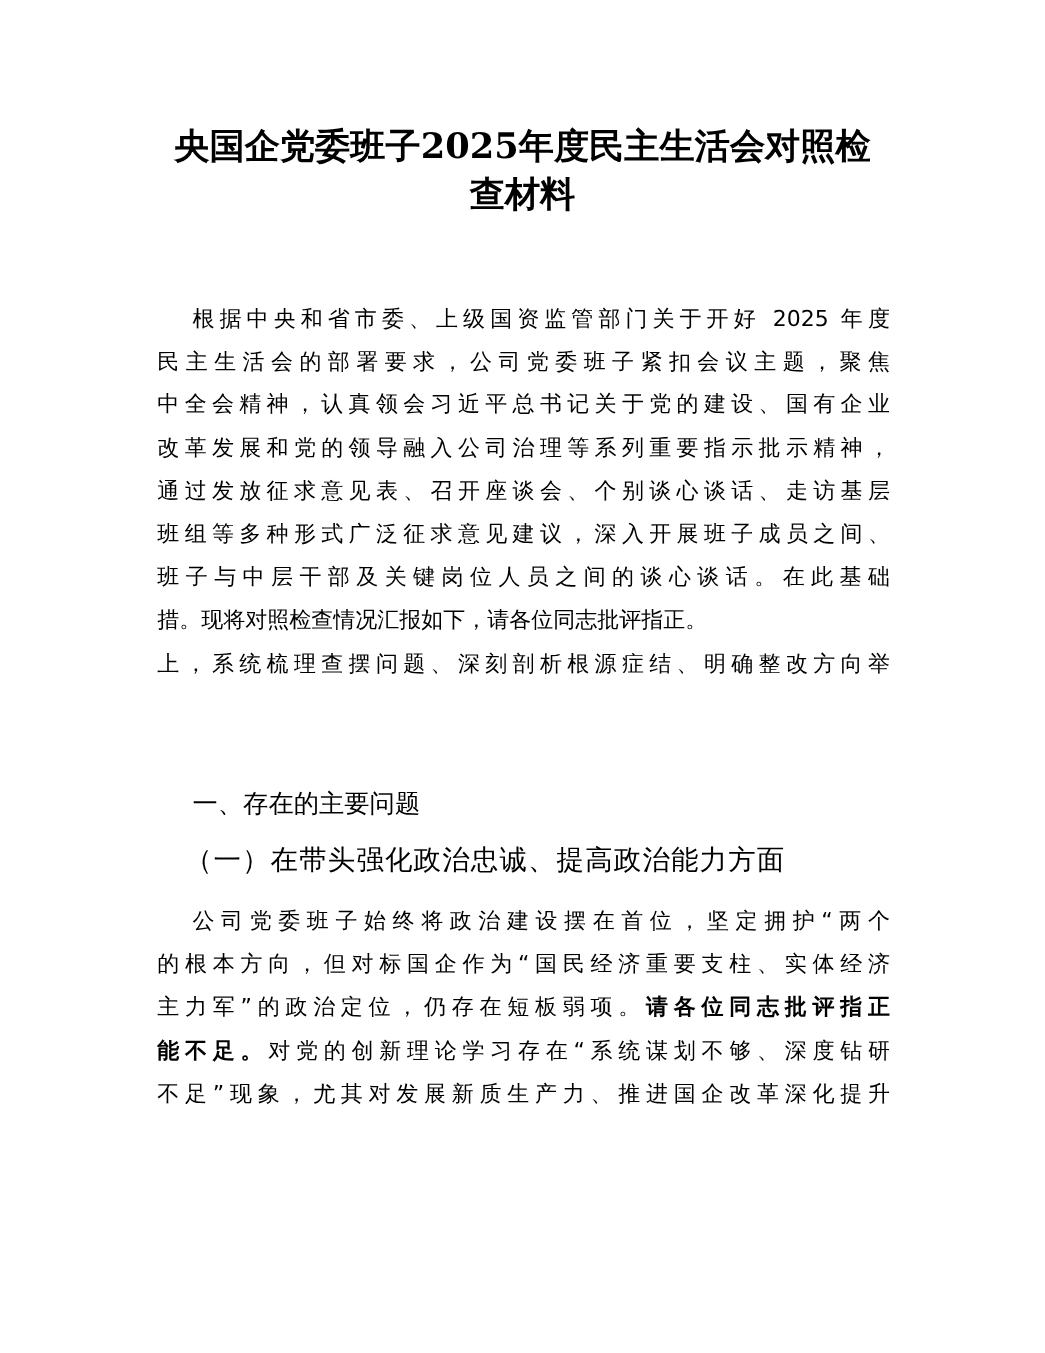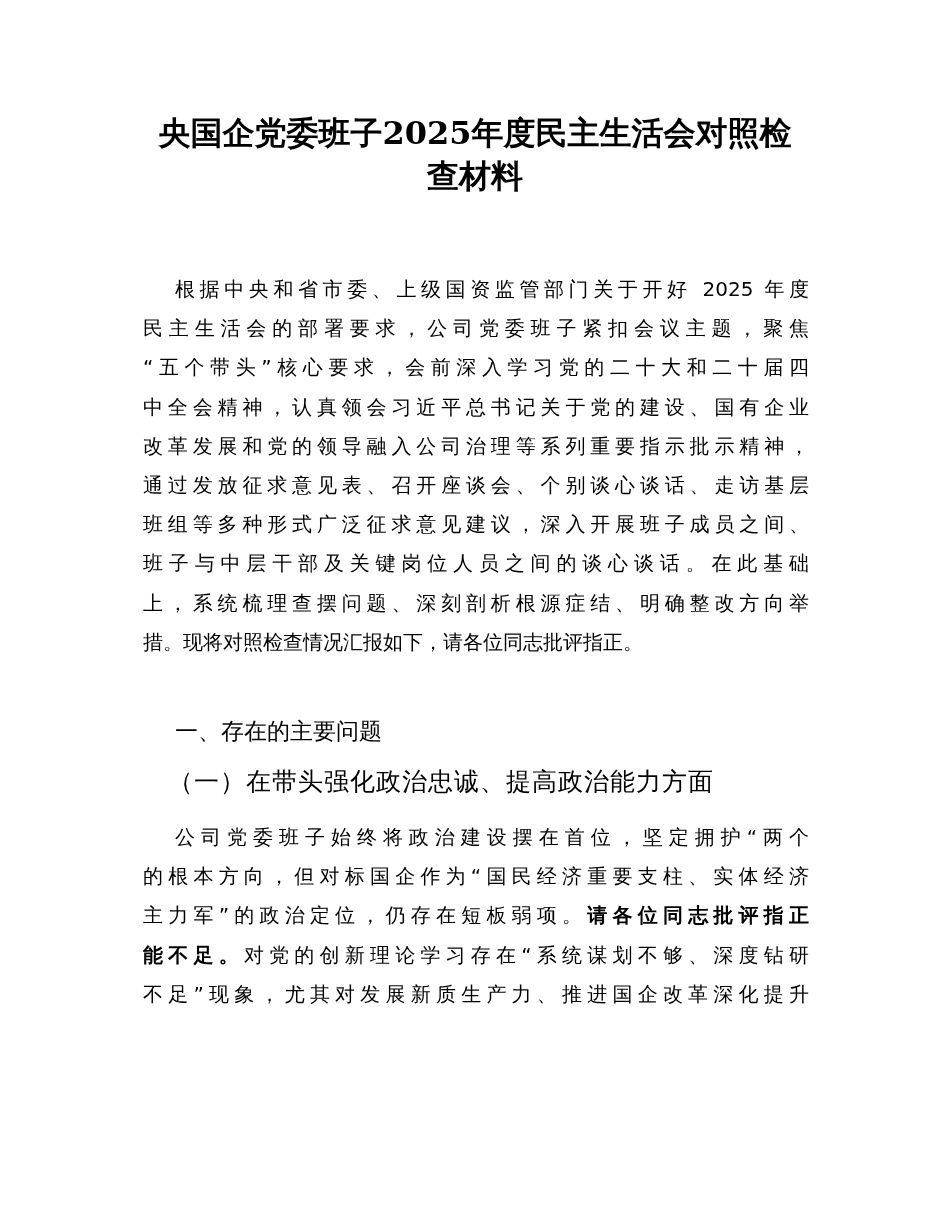--- a/index.html
+++ b/index.html
@@ -93,28 +93,27 @@
 <div class="page">
 
   <div class="title">
     <span class="title-line">央国企党委班子2025年度民主生活会对照检</span>
     <span class="title-line">查材料</span>
   </div>
 
   <div class="body-text" id="para1">
     <span class="line indent">根据中央和省市委、上级国资监管部门关于开好 2025 年度</span>
     <span class="line">民主生活会的部署要求，公司党委班子紧扣会议主题，聚焦</span>
-    <span class="line">“五个带头”核心要求，会前深入学习党的二十大和二十届四</span>
     <span class="line">中全会精神，认真领会习近平总书记关于党的建设、国有企业</span>
     <span class="line">改革发展和党的领导融入公司治理等系列重要指示批示精神，</span>
     <span class="line">通过发放征求意见表、召开座谈会、个别谈心谈话、走访基层</span>
     <span class="line">班组等多种形式广泛征求意见建议，深入开展班子成员之间、</span>
     <span class="line">班子与中层干部及关键岗位人员之间的谈心谈话。在此基础</span>
+    <span class="line last">措。现将对照检查情况汇报如下，请各位同志批评指正。</span>
     <span class="line">上，系统梳理查摆问题、深刻剖析根源症结、明确整改方向举</span>
-    <span class="line last">措。现将对照检查情况汇报如下，请各位同志批评指正。</span>
   </div>
 
   <div class="heading1">一、存在的主要问题</div>
 
   <div class="heading2">（一）在带头强化政治忠诚、提高政治能力方面</div>
 
   <div class="body-text" id="para2">
     <span class="line indent">公司党委班子始终将政治建设摆在首位，坚定拥护“两个</span>
     <span class="line">的根本方向，但对标国企作为“国民经济重要支柱、实体经济</span>
     <span class="line"><span>主力军”的政治定位，仍存在短板弱项。</span><span class="bold">请各位同志批评指正</span></span>

